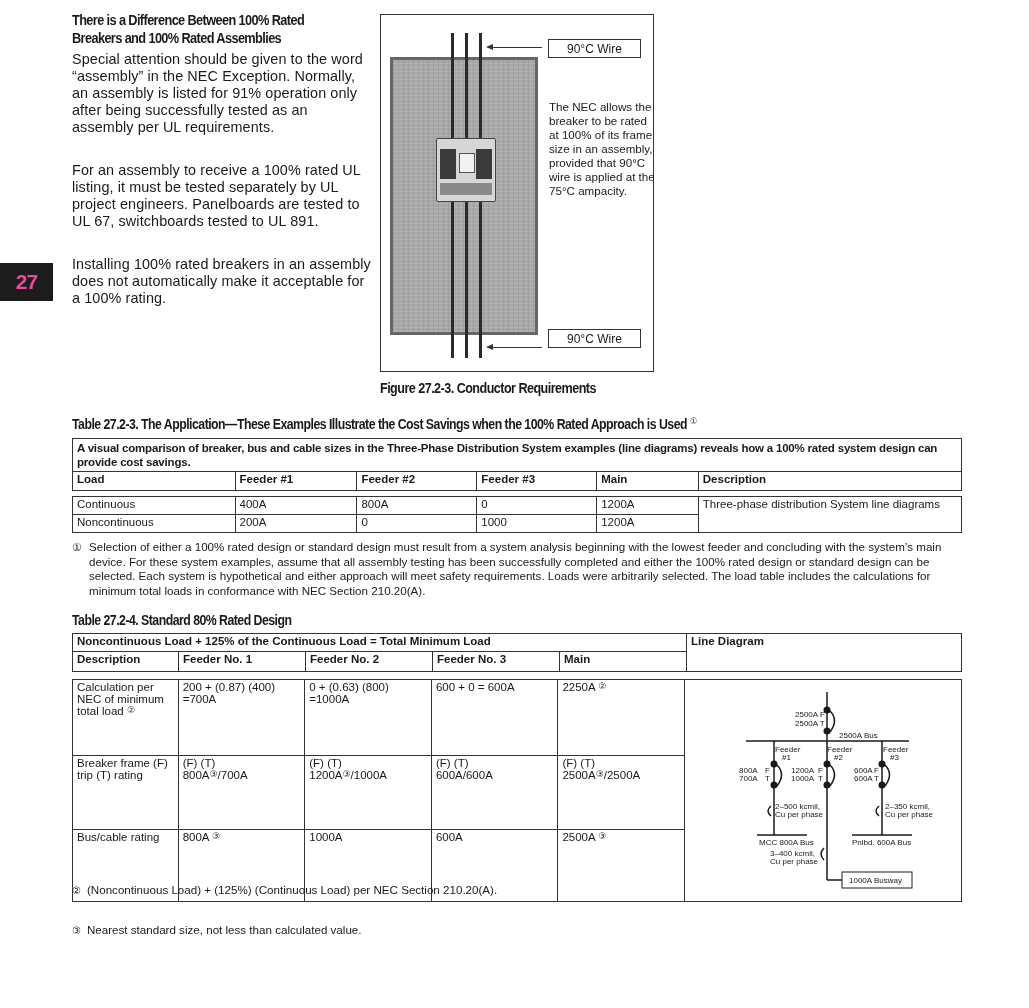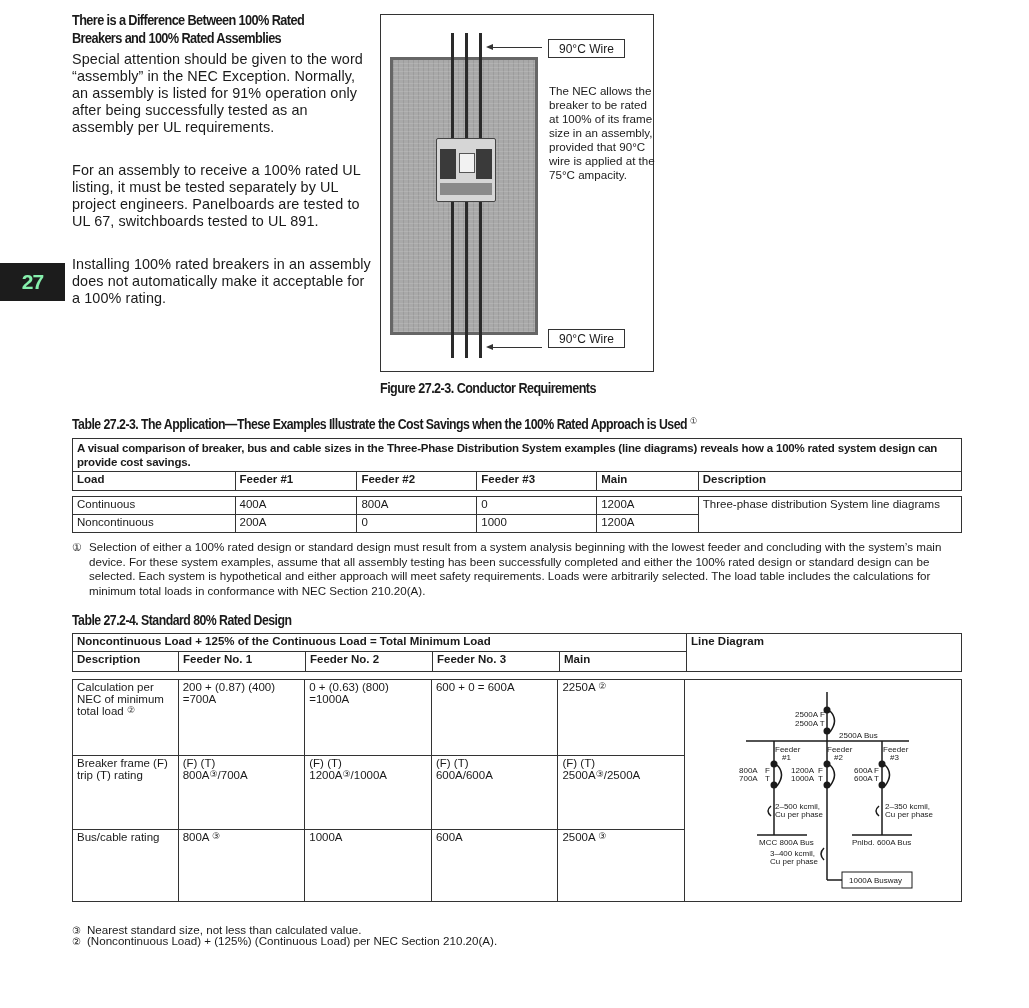--- a/index.html
+++ b/index.html
@@ -7,33 +7,33 @@
          font-family:"Liberation Sans", sans-serif; }
   .abs { position:absolute; }
 
   
   #intro-heading { left:72px; top:11px; width:320px; font-size:14.5px; line-height:18px; font-weight:bold; letter-spacing:-0.7px; transform:scaleX(0.88); transform-origin:left top; white-space:nowrap; }
   .intro-p { left:72px; width:300px; font-size:14.4px; line-height:17px; letter-spacing:0.1px; }
   #intro-p1 { top:51px; }
   #intro-p2 { top:162px; }
   #intro-p3 { top:256px; }
 
-  #tab-marker { left:0; top:263px; width:65px; height:38px; background:#1c1c1c; color:#86efac; font-size:21px; font-weight:bold; text-align:center; line-height:38px; letter-spacing:-1px; }
+  #tab-marker { left:0; top:263px; width:53px; height:38px; background:#1c1c1c; color:#ec4899; font-size:21px; font-weight:bold; text-align:center; line-height:38px; letter-spacing:-1px; }
 
   
   #figure-frame { left:380px; top:14px; width:274px; height:358px; border:1px solid #333; box-sizing:border-box; }
   #panel { left:390px; top:57px; width:148px; height:278px; background:#a9a9a9; border:3px solid #666; box-sizing:border-box;
            background-image:repeating-linear-gradient(0deg, rgba(255,255,255,0.12) 0 1px, transparent 1px 4px), repeating-linear-gradient(90deg, rgba(0,0,0,0.08) 0 1px, transparent 1px 5px); }
   .wire { width:3px; background:#2a2a2a; }
   #breaker { left:436px; top:138px; width:60px; height:64px; background:#d6d6d6; border:1px solid #444; box-sizing:border-box; border-radius:2px; }
   .brk-dark { background:#3a3a3a; }
   .arrow-line { height:1px; background:#333; }
   .arrowhead { width:0; height:0; border-top:3px solid transparent; border-bottom:3px solid transparent; border-right:7px solid #333; }
-  .wire-label { border:1px solid #333; background:#fff; font-size:12px; padding:0 10px; height:19px; line-height:19px; box-sizing:border-box; white-space:nowrap; }
-  #fig-note { left:549px; top:84px; width:110px; font-size:11.6px; line-height:14px; }
+  .wire-label { border:1px solid #333; background:#fff; font-size:12px; padding:0 18px; height:19px; line-height:19px; box-sizing:border-box; white-space:nowrap; }
+  #fig-note { left:549px; top:100px; width:110px; font-size:11.6px; line-height:14px; }
   #fig-caption { left:380px; top:380px; font-size:14px; font-weight:bold; letter-spacing:-0.6px; transform:scaleX(0.9); transform-origin:left top; white-space:nowrap; }
 
   
   .tbl-title { font-size:14px; font-weight:bold; letter-spacing:-0.6px; transform:scaleX(0.88); transform-origin:left top; white-space:nowrap; }
   table { border-collapse:collapse; position:absolute; }
   td, th { border:1px solid #333; padding:1px 4px; font-size:11.5px; text-align:left; vertical-align:top; font-weight:normal; }
   th { font-weight:bold; }
   .sup { font-size:9px; vertical-align:top; }
 
   #t1-title { left:72px; top:416px; }
@@ -265,18 +265,18 @@
   <text x="203" y="80">#3</text>
   <text x="167" y="93">600A</text>
   <text x="167" y="101">600A</text>
   <text x="187" y="93">F</text>
   <text x="187" y="101">T</text>
   <text x="198" y="129">2–350 kcmil,</text>
   <text x="198" y="137">Cu per phase</text>
   <text x="165" y="165">Pnlbd. 600A Bus</text>
 </svg>
 
-<div class="abs fn" style="top:934px;">
+<div class="abs fn" style="top:883px;">
   <span class="mark">②</span><span>(Noncontinuous Load) + (125%) (Continuous Load) per NEC Section 210.20(A).</span>
 </div>
 <div class="abs fn" style="top:923px;">
   <span class="mark">③</span><span>Nearest standard size, not less than calculated value.</span>
 </div>
 
 </body></html>

